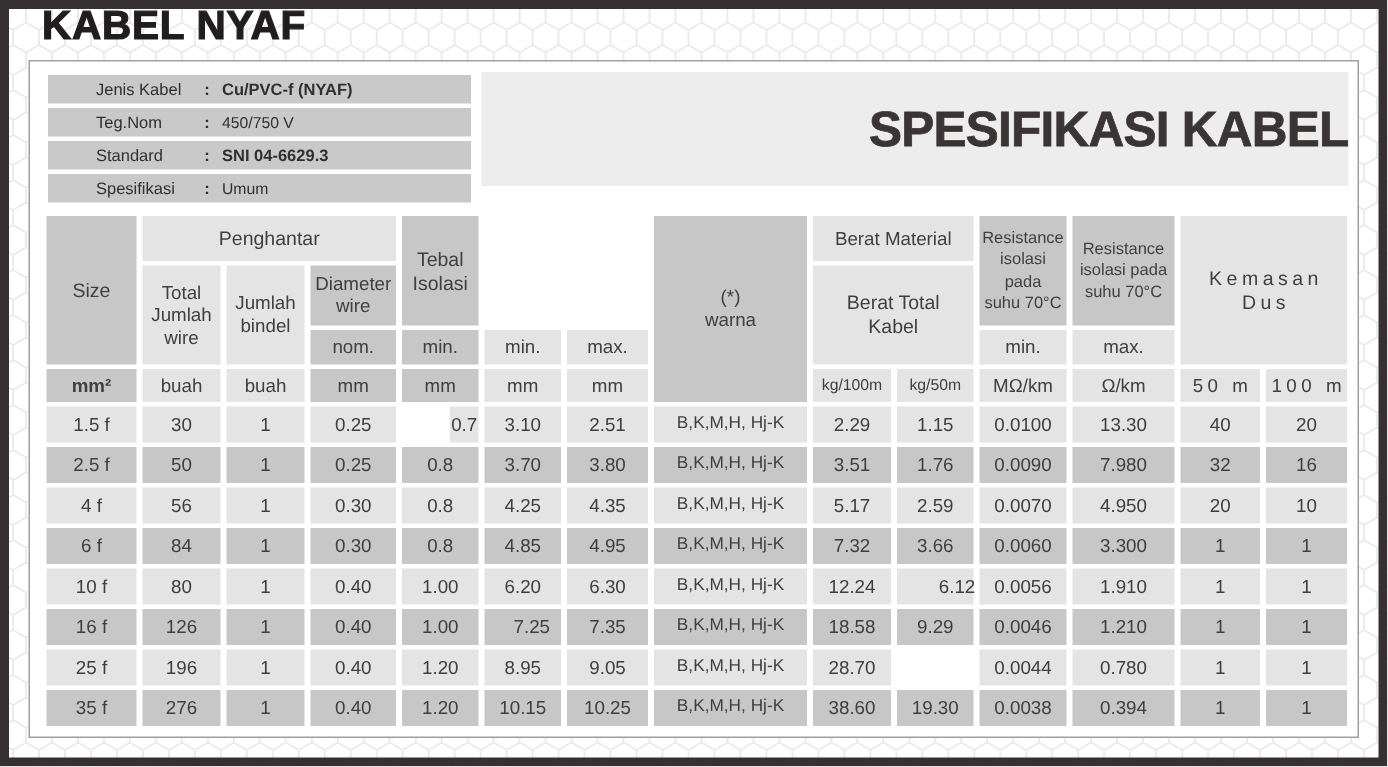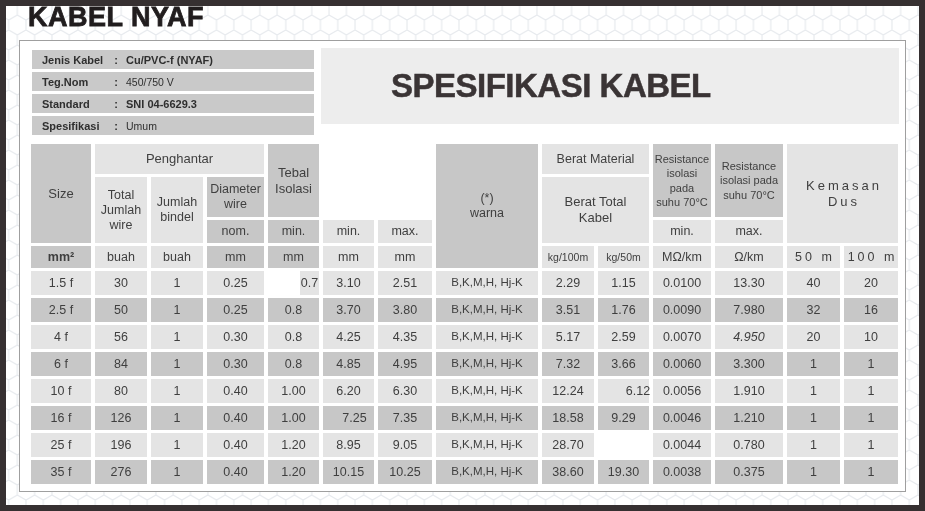--- a/index.html
+++ b/index.html
@@ -27,29 +27,29 @@
     background:#ffffff;border:1px solid #9f9f9f;
     box-sizing:border-box;z-index:1;
   }
   
   .info-box{position:absolute;left:12px;top:9px;width:282px;}
   .info-row{
     width:282px;height:19px;margin-bottom:3px;background:#c9c9c9;
     display:flex;align-items:center;padding-left:10px;box-sizing:border-box;
     color:#2f2f2f;
   }
-  .info-row .label{width:68px;font-weight:bold;font-size:11px;}
+  .info-row .label{width:68px;font-weight:normal;font-size:11px;margin-left:22px;}
   .info-row .sep{width:12px;font-weight:bold;font-size:11px;text-align:center;}
   .info-row .value{margin-left:4px;font-size:10.5px;}
   .info-row.bold-value .value{font-weight:bold;font-size:11px;}
   
   .spec-box{
     position:absolute;left:301px;top:7px;width:578px;height:76px;
     background:#ededed;display:flex;align-items:center;
-    padding-left:70px;box-sizing:border-box;
+    padding-left:70px;box-sizing:border-box;justify-content:flex-end;
   }
   .spec-box span{
     font-size:33px;font-weight:bold;color:#3a3435;
     letter-spacing:-0.5px;
     -webkit-text-stroke:0.5px #3a3435;
   }
   
   #spec-table{
     position:absolute;left:11px;top:103px;
     display:grid;
@@ -195,21 +195,21 @@
         <div class="cell light" style="grid-area: 7 / 2 / span 1 / span 1;">56</div>
         <div class="cell light" style="grid-area: 7 / 3 / span 1 / span 1;">1</div>
         <div class="cell light" style="grid-area: 7 / 4 / span 1 / span 1;">0.30</div>
         <div class="cell light" style="grid-area: 7 / 5 / span 1 / span 1;">0.8</div>
         <div class="cell light" style="grid-area: 7 / 6 / span 1 / span 1;">4.25</div>
         <div class="cell light" style="grid-area: 7 / 7 / span 1 / span 1;">4.35</div>
         <div class="cell light warna" style="grid-area: 7 / 8 / span 1 / span 1;">B,K,M,H, Hj-K</div>
         <div class="cell light" style="grid-area: 7 / 9 / span 1 / span 1;">5.17</div>
         <div class="cell light" style="grid-area: 7 / 10 / span 1 / span 1;">2.59</div>
         <div class="cell light" style="grid-area: 7 / 11 / span 1 / span 1;">0.0070</div>
-        <div class="cell light" style="grid-area: 7 / 12 / span 1 / span 1; font-style: italic;">4.950</div>
+        <div class="cell light" style="grid-area: 7 / 12 / span 1 / span 1;">4.950</div>
         <div class="cell light" style="grid-area: 7 / 13 / span 1 / span 1;">20</div>
         <div class="cell light" style="grid-area: 7 / 14 / span 1 / span 1;">10</div>
         <div class="cell dark" style="grid-area: 8 / 1 / span 1 / span 1;">6 f</div>
         <div class="cell dark" style="grid-area: 8 / 2 / span 1 / span 1;">84</div>
         <div class="cell dark" style="grid-area: 8 / 3 / span 1 / span 1;">1</div>
         <div class="cell dark" style="grid-area: 8 / 4 / span 1 / span 1;">0.30</div>
         <div class="cell dark" style="grid-area: 8 / 5 / span 1 / span 1;">0.8</div>
         <div class="cell dark" style="grid-area: 8 / 6 / span 1 / span 1;">4.85</div>
         <div class="cell dark" style="grid-area: 8 / 7 / span 1 / span 1;">4.95</div>
         <div class="cell dark warna" style="grid-area: 8 / 8 / span 1 / span 1;">B,K,M,H, Hj-K</div>
@@ -265,19 +265,19 @@
         <div class="cell dark" style="grid-area: 12 / 2 / span 1 / span 1;">276</div>
         <div class="cell dark" style="grid-area: 12 / 3 / span 1 / span 1;">1</div>
         <div class="cell dark" style="grid-area: 12 / 4 / span 1 / span 1;">0.40</div>
         <div class="cell dark" style="grid-area: 12 / 5 / span 1 / span 1;">1.20</div>
         <div class="cell dark" style="grid-area: 12 / 6 / span 1 / span 1;">10.15</div>
         <div class="cell dark" style="grid-area: 12 / 7 / span 1 / span 1;">10.25</div>
         <div class="cell dark warna" style="grid-area: 12 / 8 / span 1 / span 1;">B,K,M,H, Hj-K</div>
         <div class="cell dark" style="grid-area: 12 / 9 / span 1 / span 1;">38.60</div>
         <div class="cell dark" style="grid-area: 12 / 10 / span 1 / span 1;">19.30</div>
         <div class="cell dark" style="grid-area: 12 / 11 / span 1 / span 1;">0.0038</div>
-        <div class="cell dark" style="grid-area: 12 / 12 / span 1 / span 1;">0.375</div>
+        <div class="cell dark" style="grid-area: 12 / 12 / span 1 / span 1;">0.394</div>
         <div class="cell dark" style="grid-area: 12 / 13 / span 1 / span 1;">1</div>
         <div class="cell dark" style="grid-area: 12 / 14 / span 1 / span 1;">1</div>
       </div>
 
   </div>
 </div>
 
 </body></html>

